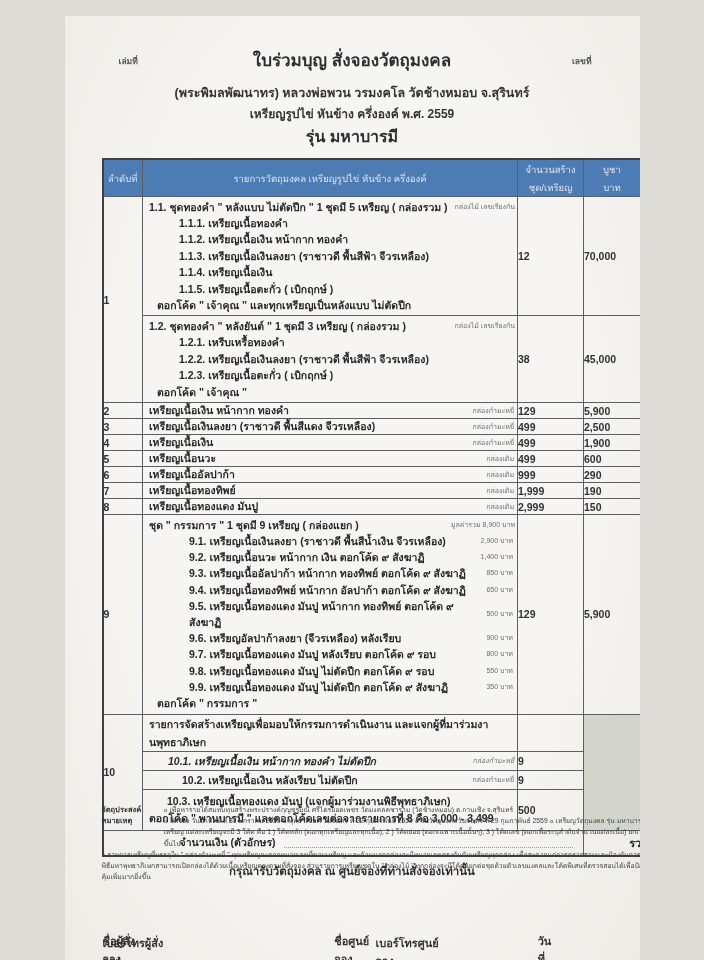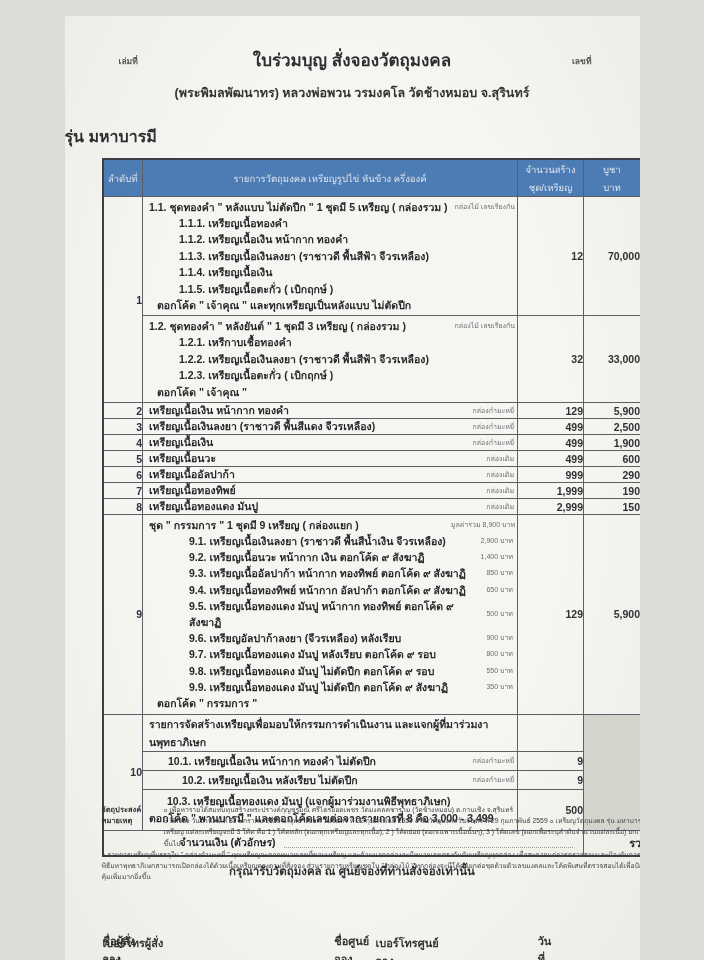--- a/index.html
+++ b/index.html
@@ -6,28 +6,28 @@
   .paper{
     position:relative;width:575px;height:960px;margin:16px auto;
     background:radial-gradient(ellipse at 50% 45%, #f6f5f1 55%, #edebe6 100%);
     font-family:"Liberation Sans","DejaVu Sans",sans-serif;color:#26282b;overflow:hidden;
   }
   .corner-label{position:absolute;top:38px;font-size:8.5px;color:#555;font-weight:bold;}
   .book-no{left:54px;} .doc-no{right:48px;}
   .title{position:absolute;top:30px;left:0;right:0;text-align:center;font-size:17px;font-weight:bold;color:#2b2d30;}
   .subtitle{position:absolute;top:67px;left:0;right:0;text-align:center;font-size:12.5px;font-weight:bold;color:#333;}
   .subtitle2{position:absolute;top:88px;left:0;right:0;text-align:center;font-size:12px;font-weight:bold;color:#333;}
-  .edition{position:absolute;top:108px;left:0;right:0;text-align:left;font-size:16px;font-weight:bold;color:#2b2d30;}
+  .edition{position:absolute;top:108px;left:0;right:0;text-align:center;font-size:16px;font-weight:bold;color:#2b2d30;}
 
   table.main{position:absolute;left:37px;top:142px;width:652px;border-collapse:collapse;table-layout:fixed;border:2px solid #3c4046;}
   .c-no{width:40px;}.c-item{width:375px;}.c-made{width:66px;}.c-price{width:57px;}.c-res{width:59px;}.c-amt{width:55px;}
   td,th{border:1px solid #5c6066;padding:0;vertical-align:middle;}
   thead th{background:var(--header-bg,#4d7cb5);color:#dfe6f0;font-weight:normal;font-size:9.5px;height:36px;text-align:center;}
   thead .l2{margin-top:3px;}
-  td.num{text-align:right;font-size:10.5px;font-weight:bold;color:#2f3134;}
+  td.num{text-align:left;font-size:10.5px;font-weight:bold;color:#2f3134;}
   td.desc{font-size:10.5px;font-weight:bold;}
   .sec{padding:2px 2px 2px 6px;}
   .sec-head{display:flex;justify-content:space-between;align-items:flex-end;line-height:16px;}
   .sec-head .mini{flex:0 0 auto;}
   .mini{font-size:7px;color:#6a6e73;font-weight:normal;white-space:nowrap;}
   .sub{padding-left:30px;line-height:16.4px;}
   .sec-foot{padding-left:8px;line-height:16.4px;}
   tr.simple{height:16px;}
   tr.simple td.desc{padding:0 3px 0 6px;}
   .rowflex{display:flex;justify-content:space-between;align-items:flex-start;line-height:15px;}
@@ -57,20 +57,21 @@
 </style>
 </head>
 <body>
 
 <div class="paper">
 
   <div class="corner-label book-no">เล่มที่</div>
   <div class="corner-label doc-no">เลขที่</div>
   <div class="title">ใบร่วมบุญ สั่งจองวัตถุมงคล</div>
   <div class="subtitle">(พระพิมลพัฒนาทร) หลวงพ่อพวน วรมงคโล วัดช้างหมอบ จ.สุรินทร์</div>
+  <div class="subtitle2">เหรียญรูปไข่ หันข้าง ครึ่งองค์  พ.ศ. 2559</div>
   <div class="edition">รุ่น มหาบารมี</div>
 
   <table class="main">
     <colgroup>
         <col class="c-no">
         <col class="c-item">
         <col class="c-made">
         <col class="c-price">
         <col class="c-res">
         <col class="c-amt">
@@ -122,27 +123,27 @@
         <td class="num"></td>
         <td class="num"></td>
       </tr>
 
       <tr>
         <td class="desc sec">
           <div class="sec-head">
               <span>1.2.  ชุดทองคำ " หลังยันต์ "   1 ชุดมี 3 เหรียญ ( กล่องรวม )</span>
               <span class="mini">กล่องไม้ เลขเรียงกัน</span>
             </div>
-          <div class="sub">1.2.1.  เหรีกาบเชื้อทองคำ</div>
+          <div class="sub">1.2.1.  เหรีบเหรื้อทองคำ</div>
           <div class="sub">1.2.2.  เหรียญเนื้อเงินลงยา (ราชาวดี พื้นสีฟ้า จีวรเหลือง)</div>
           <div class="sub">1.2.3.  เหรียญเนื้อตะกั่ว ( เบิกฤกษ์ )</div>
           <div class="sec-foot">ตอกโค้ด " เจ้าคุณ "</div>
         </td>
-        <td class="num">32</td>
-        <td class="num">33,000</td>
+        <td class="num">38</td>
+        <td class="num">45,000</td>
         <td class="num"></td>
         <td class="num"></td>
       </tr>
 
       <tr class="simple">
         <td class="num">2</td>
         <td class="desc">
             <div class="rowflex">
               <span>เหรียญเนื้อเงิน หน้ากาก ทองคำ</span>
               <span class="mini">กล่องกำมะหยี่</span>
@@ -290,21 +291,21 @@
               <span>รายการจัดสร้างเหรียญเพื่อมอบให้กรรมการดำเนินงาน และแจกผู้ที่มาร่วมงานพุทธาภิเษก</span>
             </div>
           </td>
         <td class="num"></td>
         <td class="gray" rowspan="4"></td>
         <td class="gray" rowspan="4"></td>
         <td class="gray" rowspan="4"></td>
       </tr>
       <tr>
         <td class="desc">
-            <div class="d10" style="padding-left:25px;">
+            <div class="d10" style="padding-left:25px;font-style:italic;">
               <span>10.1.  เหรียญเนื้อเงิน หน้ากาก ทองคำ ไม่ตัดปีก</span>
               <span class="mini">กล่องกำมะหยี่</span>
             </div>
           </td>
         <td class="num">9</td>
       </tr>
       <tr>
         <td class="desc">
             <div class="d10" style="padding-left:39px;">
               <span>10.2.  เหรียญเนื้อเงิน หลังเรียบ ไม่ตัดปีก</span>

